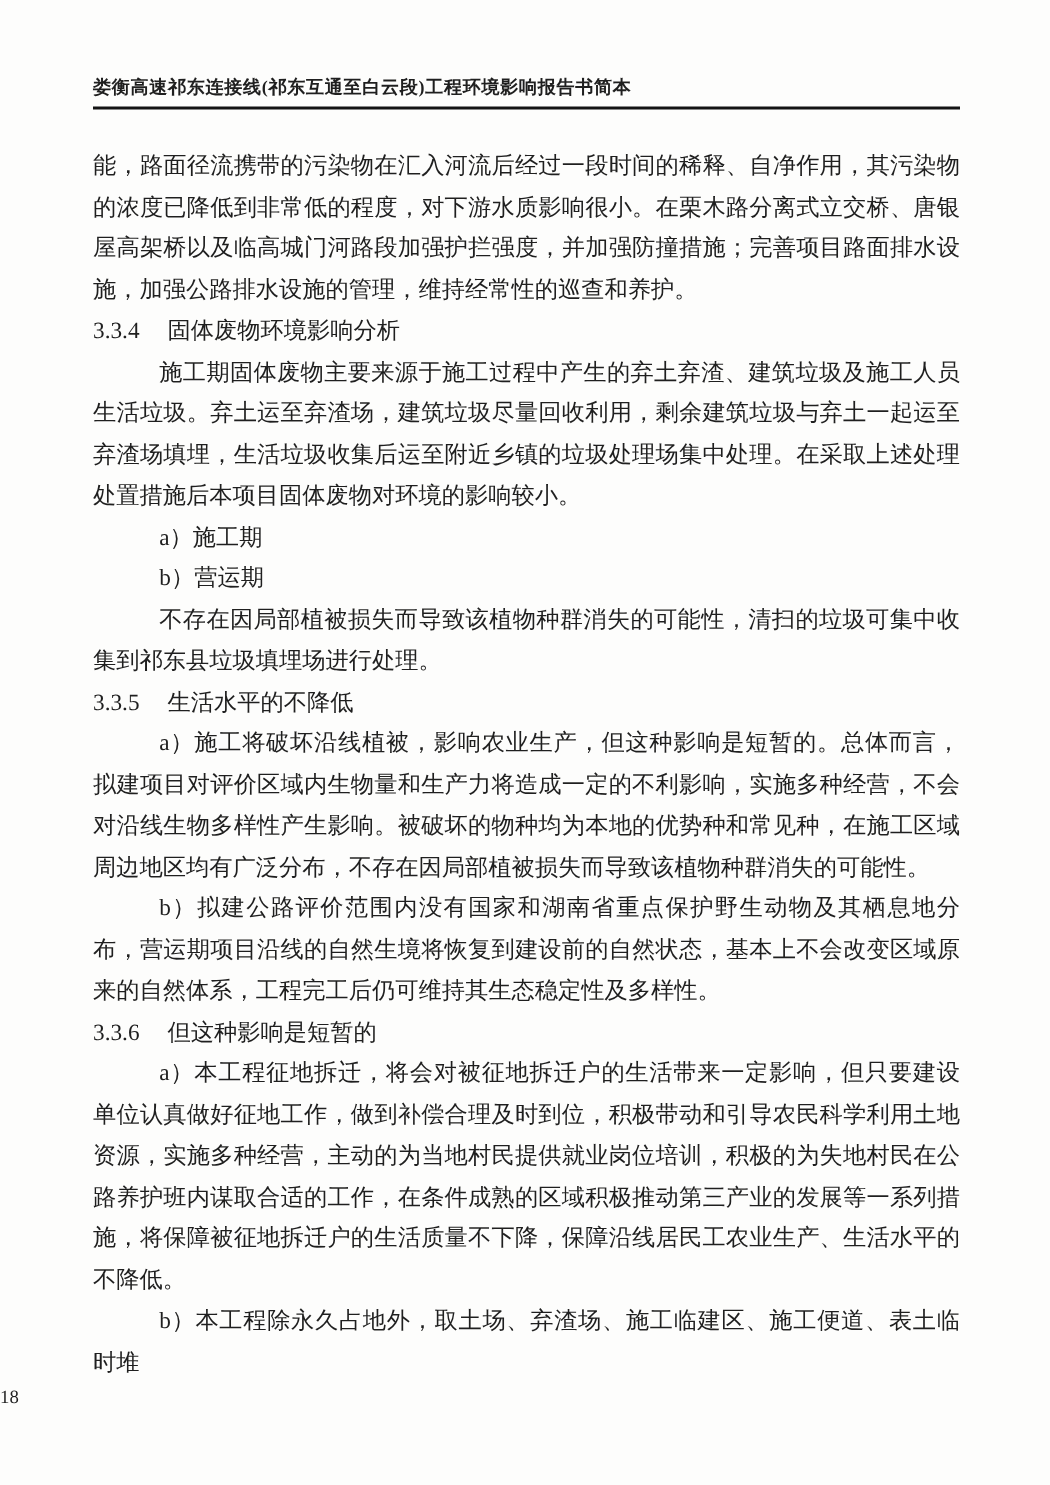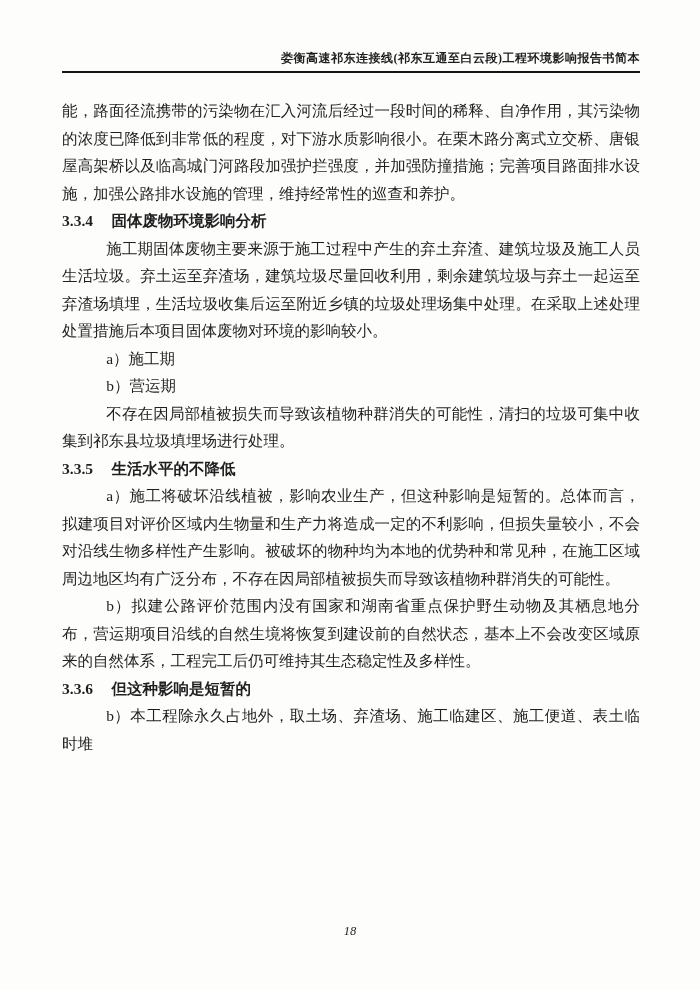--- a/index.html
+++ b/index.html
@@ -9,21 +9,21 @@
     margin:0 auto;
     background:#fdfdfc;
     color:#1f1f1f;
     font-family:"Liberation Serif","DejaVu Serif",serif;
     overflow:hidden;
     box-sizing:border-box;
   }
   .header{
     position:absolute;
     top:50px;left:62px;right:60px;
-    text-align:right;
+    text-align:left;
     font-size:12px;
     font-weight:bold;
     letter-spacing:0.5px;
     padding-bottom:5px;
     border-bottom:2px solid #141414;
     line-height:16px;
   }
   .content{
     position:absolute;
     top:97px;left:62px;
@@ -31,32 +31,31 @@
     font-size:15.5px;
     line-height:27.5px;
     text-align:justify;
   }
   .content p{margin:0;padding:0;}
   .para{text-indent:2.85em;}
   .para.noindent{text-indent:0;}
   .heading{
     text-indent:0;
     text-align:left;
-    font-weight:bold;
+    font-weight:normal;
     white-space:nowrap;
   }
   .sec-num{margin-right:0.95em;}
   .footer{
     position:absolute;
     left:0;right:0;
     top:922px;
-    text-align:center;
+    text-align:left;
     font-size:12.5px;
     line-height:18px;
-    font-style:italic;
   }
 </style>
 </head>
 <body>
 
 <div class="page">
 
   <div class="header">
     <span>娄衡高速祁东连接线(祁东互通至白云段)工程环境影响报告书简本</span>
   </div>
@@ -71,27 +70,28 @@
     </p>
     <p class="para">施工期固体废物主要来源于施工过程中产生的弃土弃渣、建筑垃圾及施工人员生活垃圾。弃土运至弃渣场，建筑垃圾尽量回收利用，剩余建筑垃圾与弃土一起运至弃渣场填埋，生活垃圾收集后运至附近乡镇的垃圾处理场集中处理。在采取上述处理处置措施后本项目固体废物对环境的影响较小。</p>
     <p class="para">a）施工期</p>
     <p class="para">b）营运期</p>
     <p class="para">不存在因局部植被损失而导致该植物种群消失的可能性，清扫的垃圾可集中收集到祁东县垃圾填埋场进行处理。</p>
 
     <p class="heading">
       <span class="sec-num">3.3.5</span>
       <span>生活水平的不降低</span>
     </p>
-    <p class="para">a）施工将破坏沿线植被，影响农业生产，但这种影响是短暂的。总体而言，拟建项目对评价区域内生物量和生产力将造成一定的不利影响，但损失量较小，不会对沿线生物多样性产生影响。被破坏的物种均为本地的优势种和常见种，在施工区域周边地区均有广泛分布，不存在因局部植被损失而导致该植物种群消失的可能性。</p>
+    <p class="para">a）施工将破坏沿线植被，影响农业生产，但这种影响是短暂的。总体而言，拟建项目对评价区域内生物量和生产力将造成一定的不利影响，实施多种经营，不会对沿线生物多样性产生影响。被破坏的物种均为本地的优势种和常见种，在施工区域周边地区均有广泛分布，不存在因局部植被损失而导致该植物种群消失的可能性。</p>
     <p class="para">b）拟建公路评价范围内没有国家和湖南省重点保护野生动物及其栖息地分布，营运期项目沿线的自然生境将恢复到建设前的自然状态，基本上不会改变区域原来的自然体系，工程完工后仍可维持其生态稳定性及多样性。</p>
 
     <p class="heading">
       <span class="sec-num">3.3.6</span>
       <span>但这种影响是短暂的</span>
     </p>
+    <p class="para">a）本工程征地拆迁，将会对被征地拆迁户的生活带来一定影响，但只要建设单位认真做好征地工作，做到补偿合理及时到位，积极带动和引导农民科学利用土地资源，实施多种经营，主动的为当地村民提供就业岗位培训，积极的为失地村民在公路养护班内谋取合适的工作，在条件成熟的区域积极推动第三产业的发展等一系列措施，将保障被征地拆迁户的生活质量不下降，保障沿线居民工农业生产、生活水平的不降低。</p>
     <p class="para">b）本工程除永久占地外，取土场、弃渣场、施工临建区、施工便道、表土临时堆</p>
 
   </div>
 
   <div class="footer">
     <span>18</span>
   </div>
 
 </div>
 

